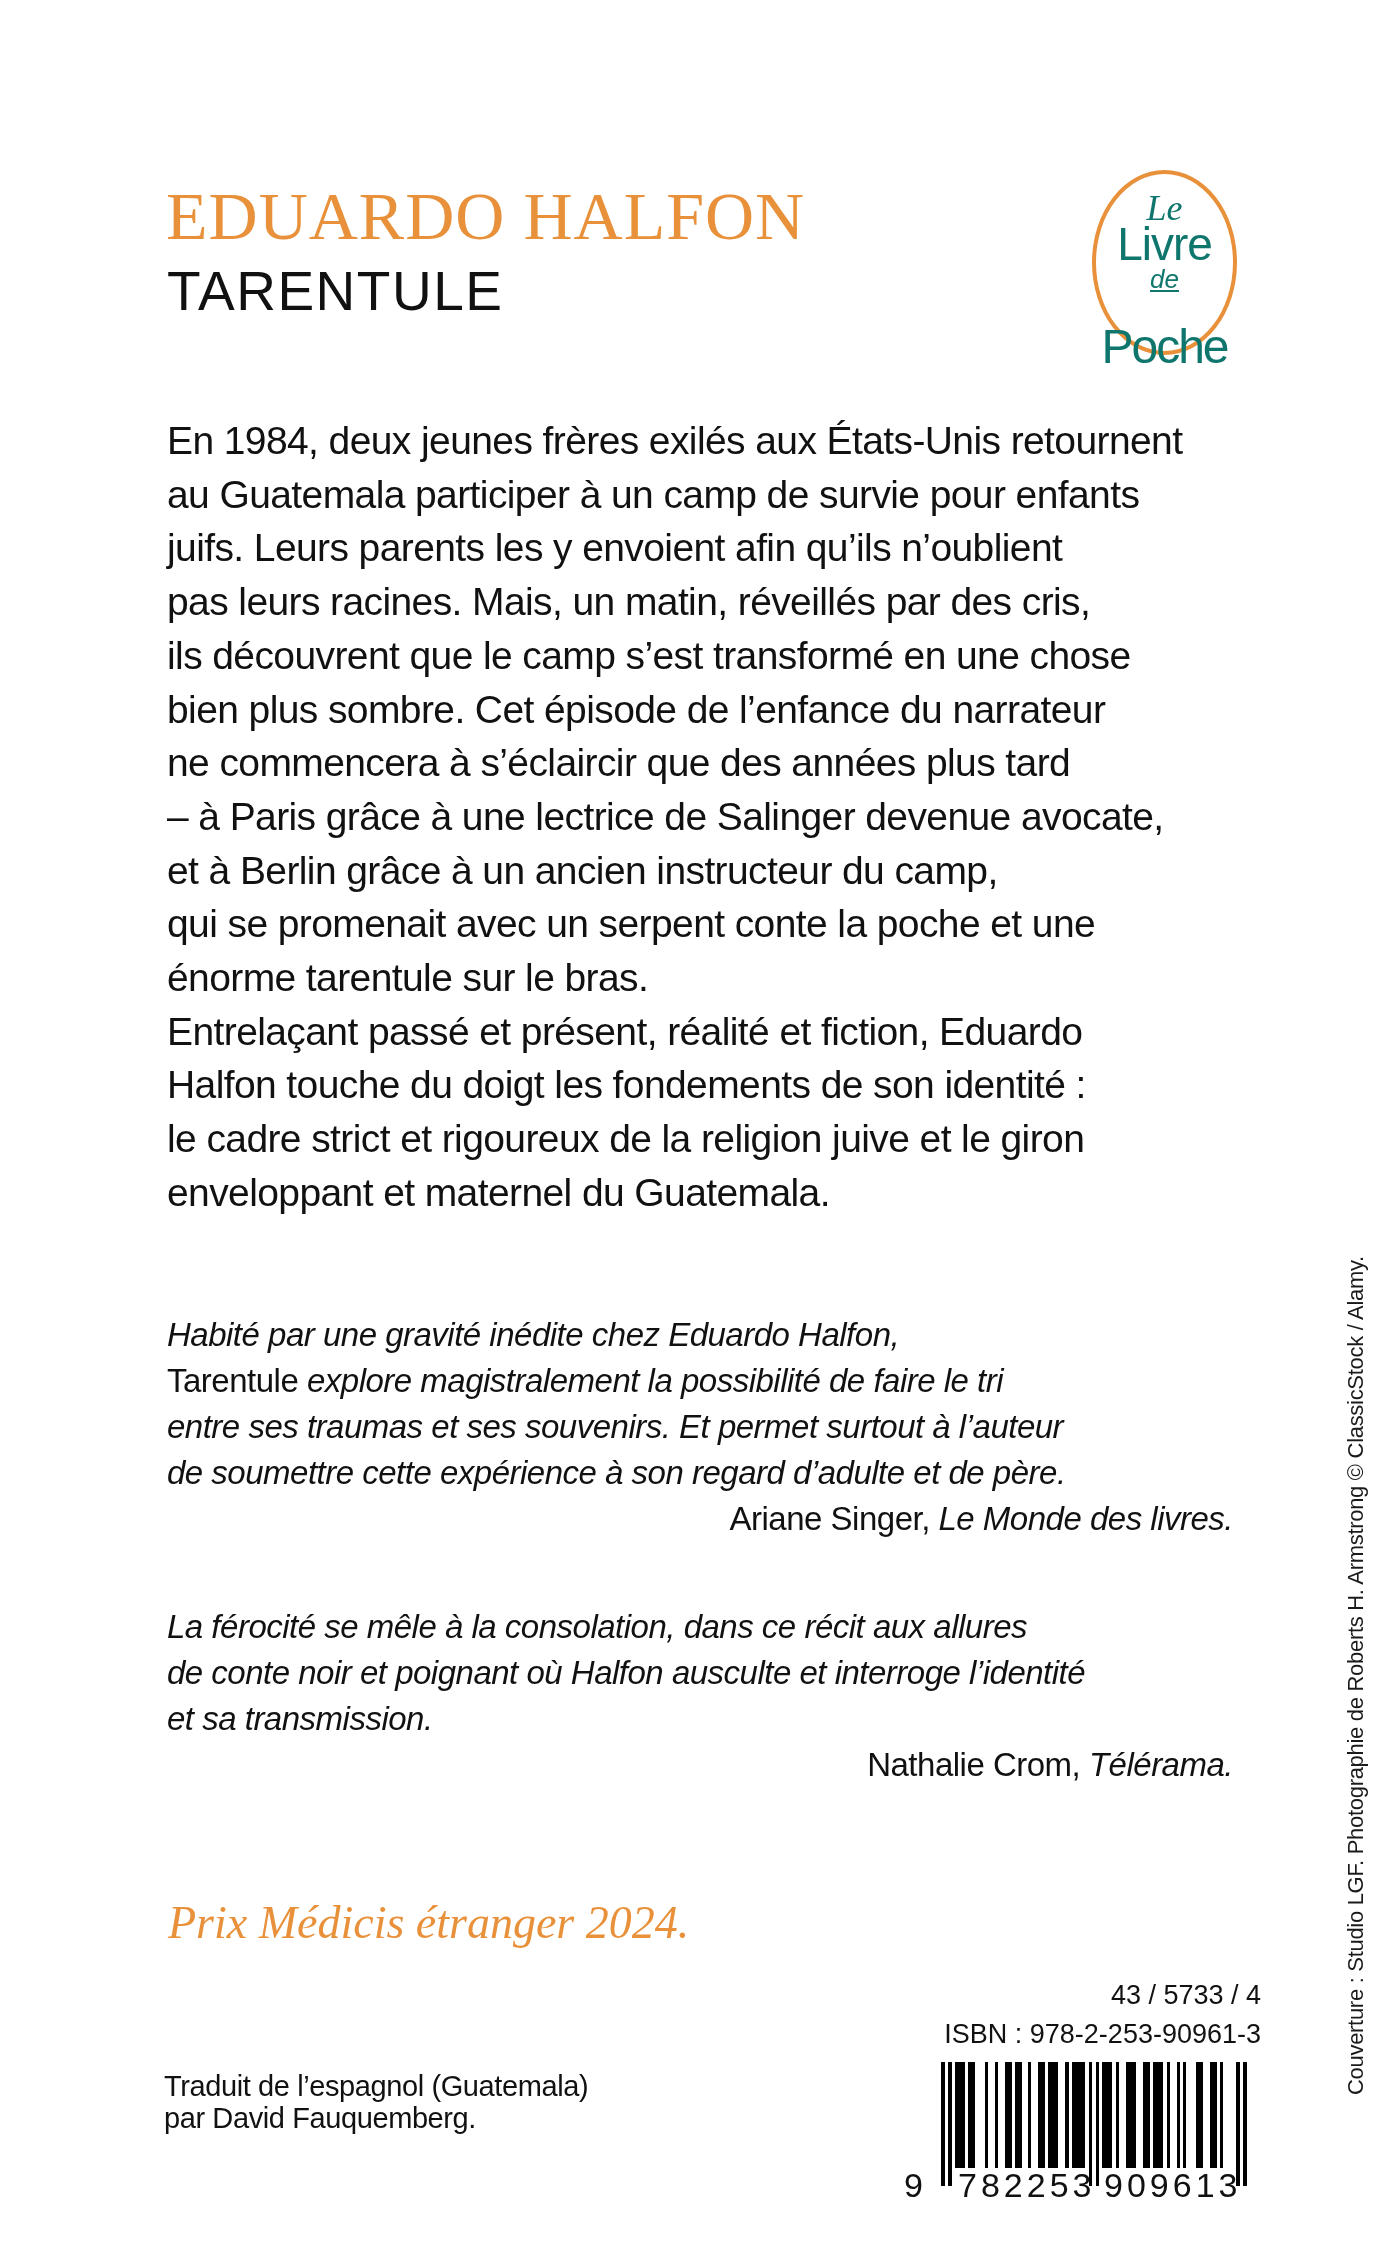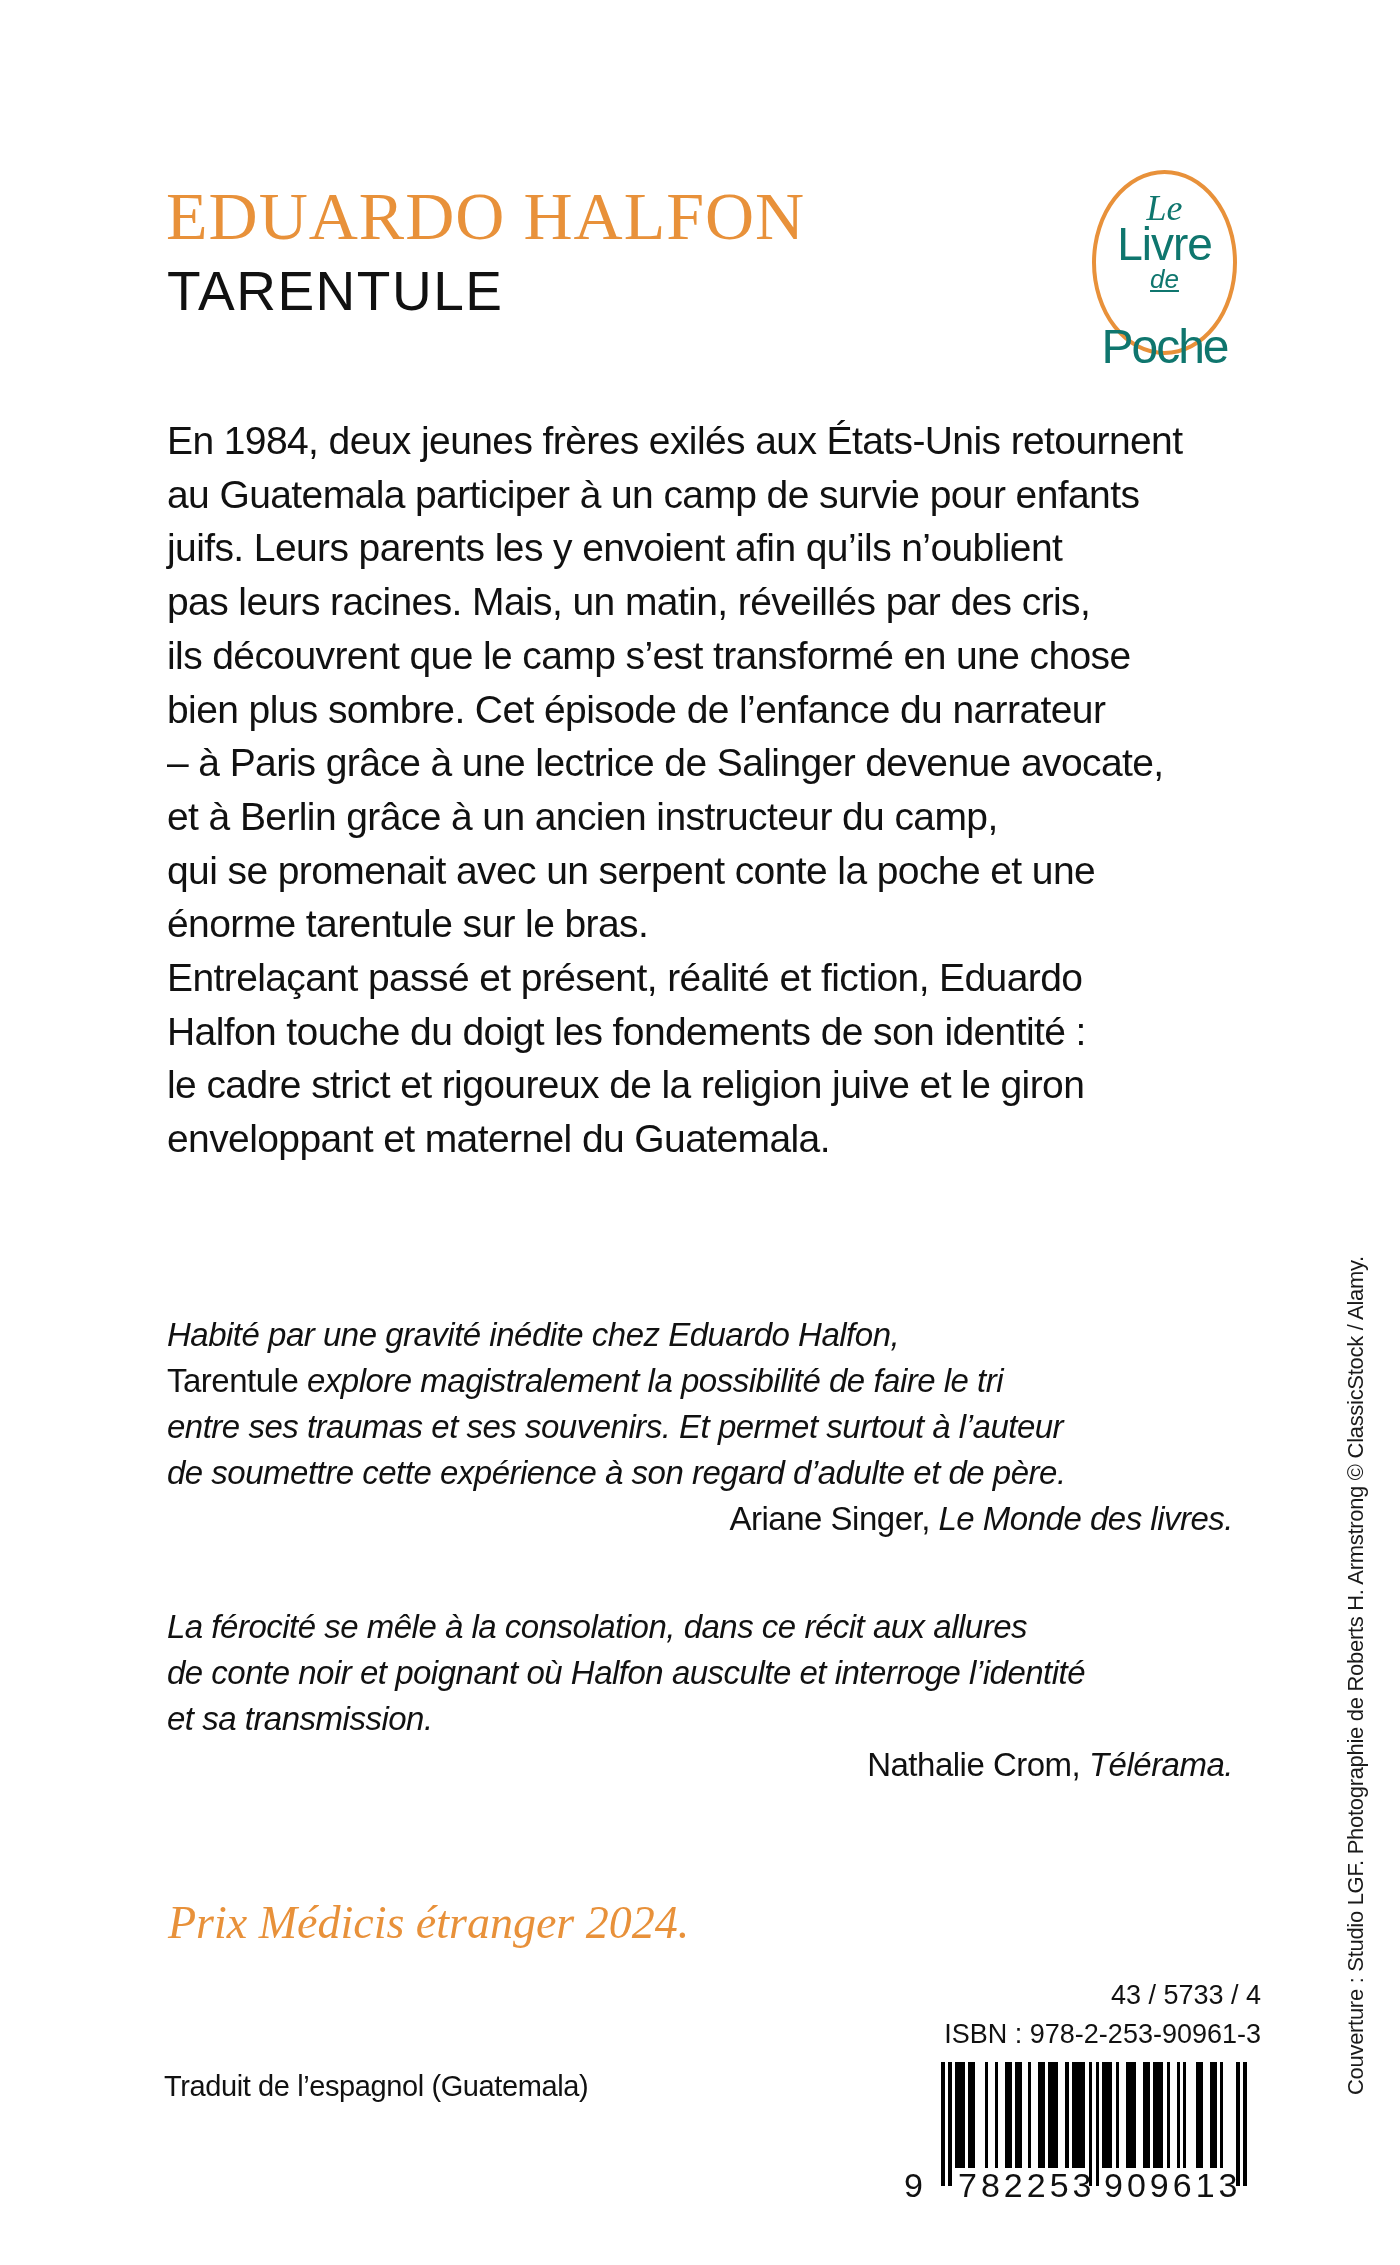--- a/index.html
+++ b/index.html
@@ -98,20 +98,21 @@
   <span class="l poche">Poche</span>
 </div>
 
 <div class="abs body-text">
   <span class="line">En 1984, deux jeunes frères exilés aux États-Unis retournent</span>
   <span class="line">au Guatemala participer à un camp de survie pour enfants</span>
   <span class="line">juifs. Leurs parents les y envoient afin qu’ils n’oublient</span>
   <span class="line">pas leurs racines. Mais, un matin, réveillés par des cris,</span>
   <span class="line">ils découvrent que le camp s’est transformé en une chose</span>
   <span class="line">bien plus sombre. Cet épisode de l’enfance du narrateur</span>
+  <span class="line">ne commencera à s’éclaircir que des années plus tard</span>
   <span class="line">– à Paris grâce à une lectrice de Salinger devenue avocate,</span>
   <span class="line">et à Berlin grâce à un ancien instructeur du camp,</span>
   <span class="line">qui se promenait avec un serpent conte la poche et une</span>
   <span class="line">énorme tarentule sur le bras.</span>
   <span class="line">Entrelaçant passé et présent, réalité et fiction, Eduardo</span>
   <span class="line">Halfon touche du doigt les fondements de son identité :</span>
   <span class="line">le cadre strict et rigoureux de la religion juive et le giron</span>
   <span class="line">enveloppant et maternel du Guatemala.</span>
 </div>
 
@@ -127,20 +128,21 @@
   <span class="line">La férocité se mêle à la consolation, dans ce récit aux allures</span>
   <span class="line">de conte noir et poignant où Halfon ausculte et interroge l’identité</span>
   <span class="line">et sa transmission.</span>
   <span class="attr"><span>Nathalie Crom, </span><span class="src">Télérama.</span></span>
 </div>
 
 <div class="abs prize" style="color:#E8913A;">Prix Médicis étranger 2024.</div>
 
 <div class="abs translator">
   <span class="line">Traduit de l’espagnol (Guatemala)</span>
+  <span class="line">par David Fauquemberg.</span>
 </div>
 
 <div class="abs code-line">43 / 5733 / 4</div>
 <div class="abs isbn-line">ISBN : 978-2-253-90961-3</div>
 
 <div class="abs barcode">
   <svg width="370" height="145" viewBox="0 0 370 145" xmlns="http://www.w3.org/2000/svg">
     <g fill="#000">
 
       <rect x="41" y="0" width="4" height="124"></rect>

